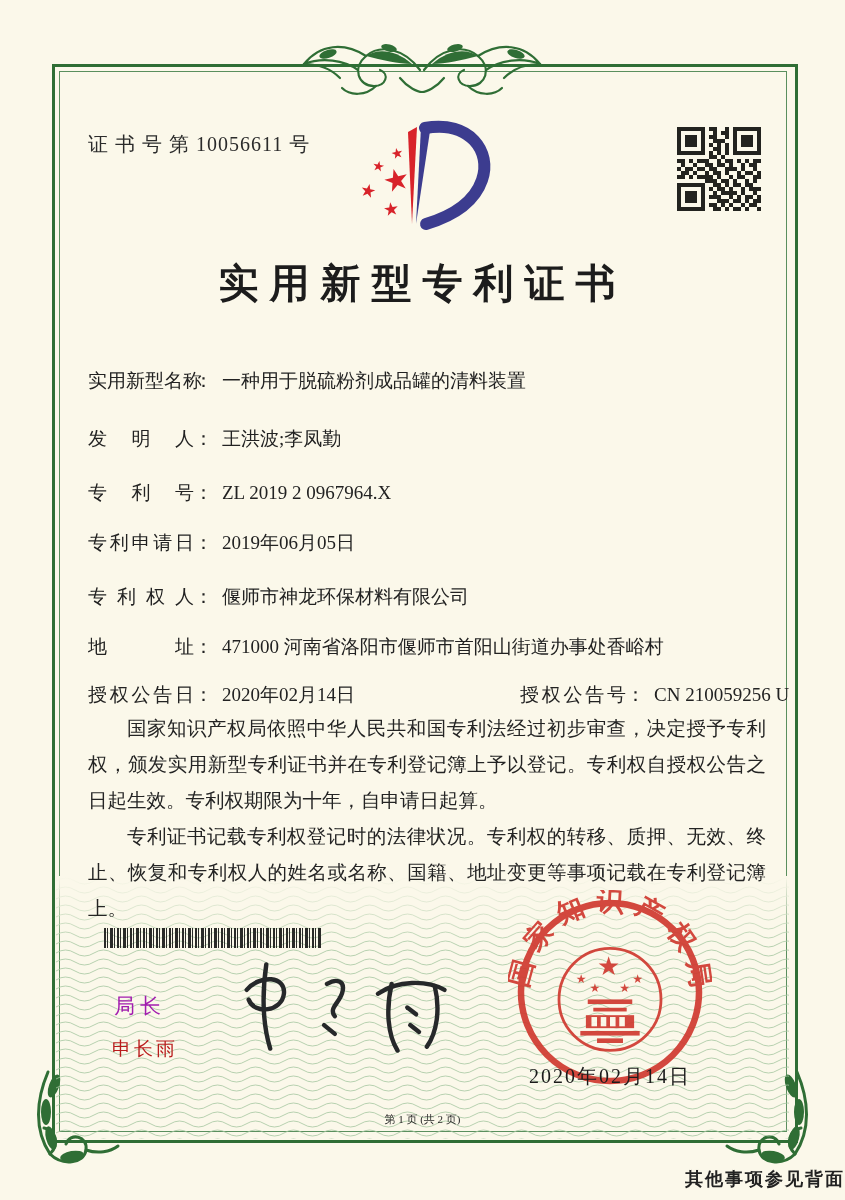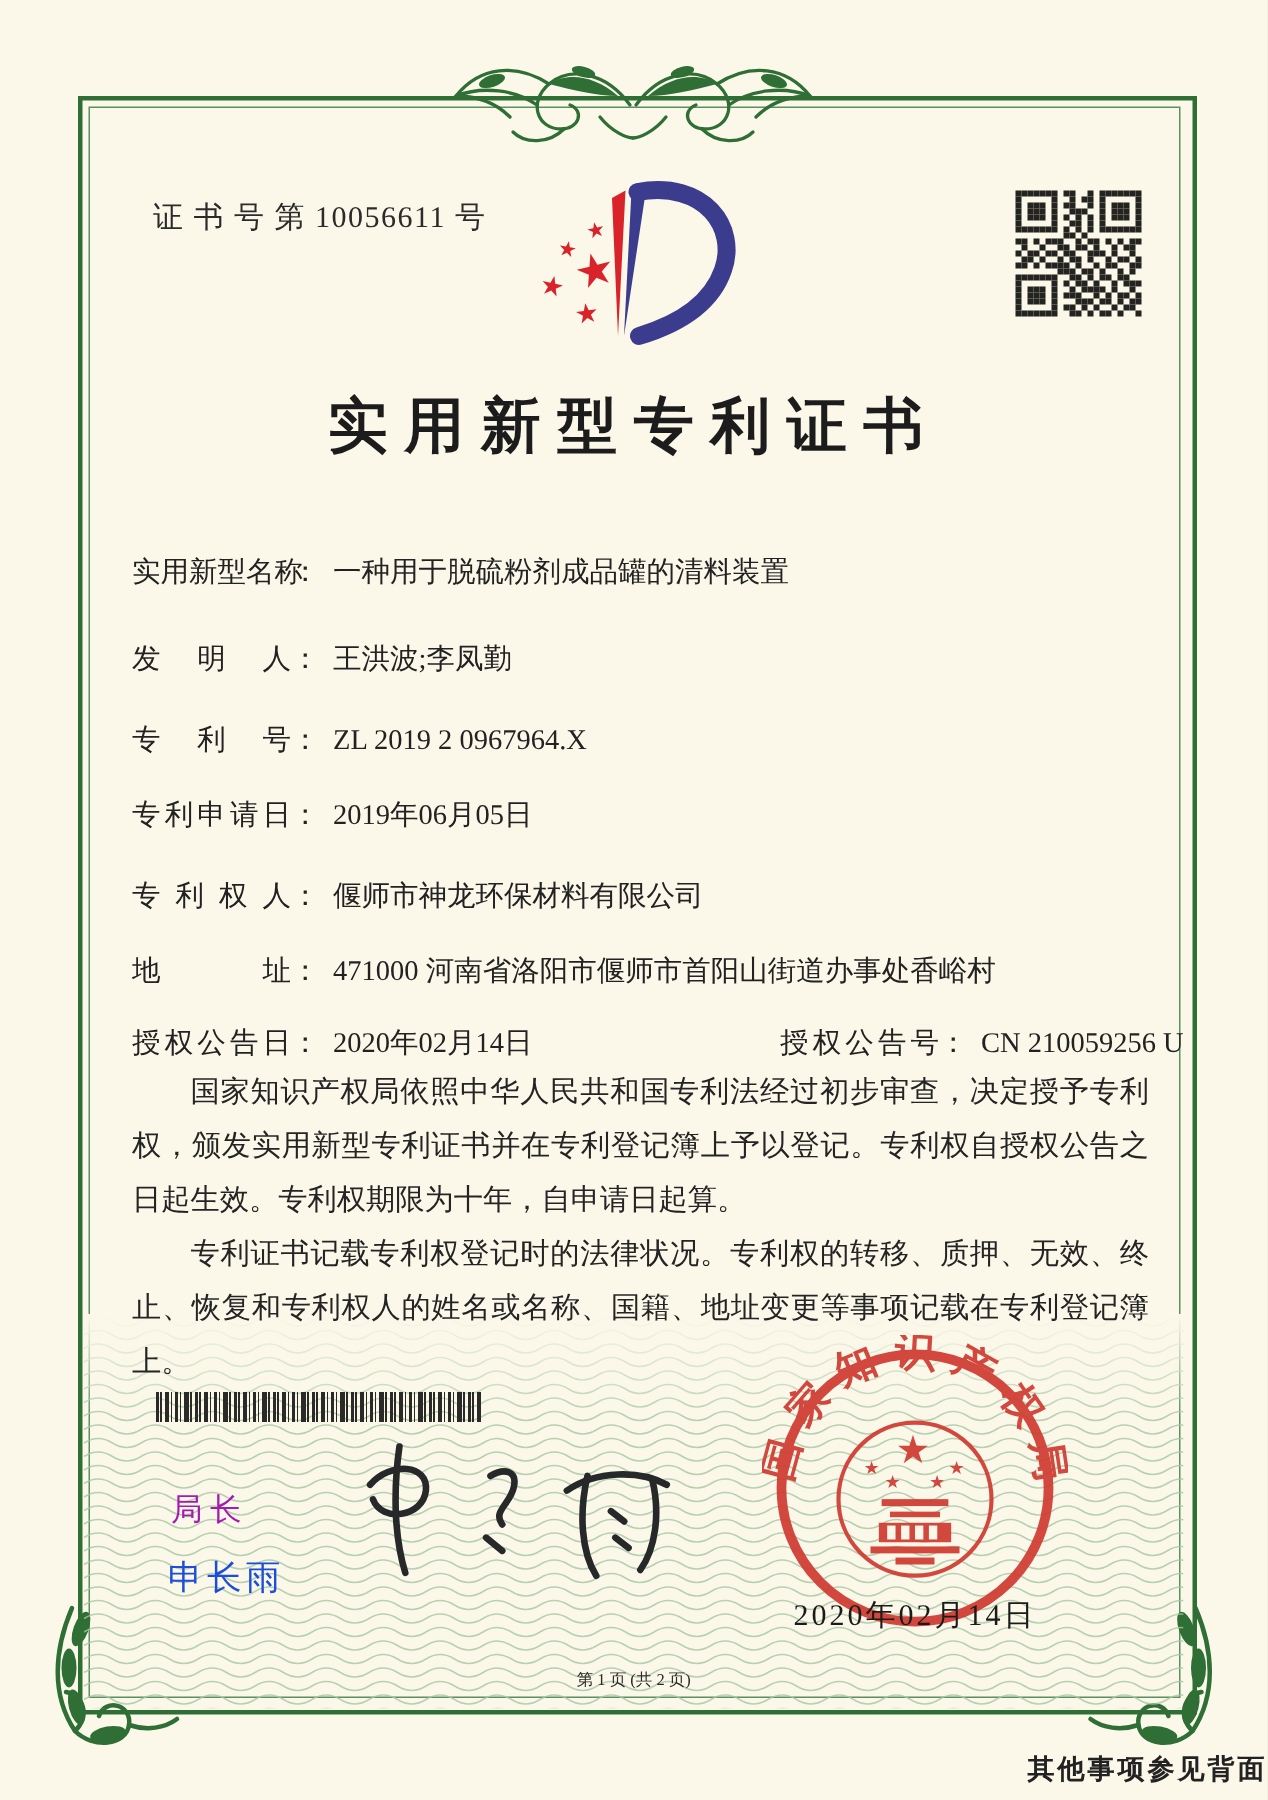--- a/index.html
+++ b/index.html
@@ -9,21 +9,21 @@
   }
   html,body{margin:0;padding:0;}
   body{background:#e8e4d4;font-family:"Liberation Serif","DejaVu Serif",serif;}
   .page{position:relative;width:845px;height:1200px;background:var(--paper);margin:0 auto;overflow:hidden;}
 
   
   .frame-outer{position:absolute;left:52px;top:64px;width:740px;height:1073px;border:3px solid var(--frame-green);}
   .frame-inner{position:absolute;left:59px;top:71px;width:726px;height:1059px;border:1px solid var(--frame-green-light);}
 
   
-  .cert-no{position:absolute;left:88px;top:131px;font-size:20px;color:#2b2b2b;letter-spacing:1px;white-space:nowrap;margin-left:14px;}
+  .cert-no{position:absolute;left:88px;top:131px;font-size:20px;color:#2b2b2b;letter-spacing:1px;white-space:nowrap;}
   .title{position:absolute;left:0;right:0;top:256px;text-align:center;font-size:40px;font-weight:700;color:#1c1c1c;letter-spacing:11px;white-space:nowrap;}
 
   
   .qr{position:absolute;left:677px;top:127px;display:grid;grid-template-columns:repeat(21,4px);grid-auto-rows:4px;background:var(--paper);}
   .qm{width:4px;height:4px;}
   .qm.d{background:#23231f;}
 
   
   .frow{position:absolute;left:88px;font-size:19px;color:var(--ink);white-space:nowrap;}
   .flabel{display:inline-block;width:106px;text-align:justify;text-align-last:justify;vertical-align:bottom;}
@@ -40,21 +40,21 @@
   .band svg{display:block;}
   .wv{fill:none;stroke:#a6c7a1;stroke-width:1;opacity:.8;}
   .band-fade{position:absolute;left:56px;top:876px;width:733px;height:70px;background:linear-gradient(var(--paper),rgba(251,248,234,0));}
 
   
   .barcode{position:absolute;left:104px;top:928px;width:218px;height:20px;
     background:repeating-linear-gradient(90deg,#2a2a28 0 2px,rgba(0,0,0,0) 2px 3px,#2a2a28 3px 4px,rgba(0,0,0,0) 4px 6px,#2a2a28 6px 9px,rgba(0,0,0,0) 9px 10px,#2a2a28 10px 11px,rgba(0,0,0,0) 11px 13px);}
 
   
   .officer-title{position:absolute;left:114px;top:992px;font-size:21px;letter-spacing:5px;color:#a21caf;}
-  .officer-name{position:absolute;left:112px;top:1036px;font-size:23px;letter-spacing:3px;color:#1d4ed8;}
+  .officer-name{position:absolute;left:112px;top:1036px;font-size:19px;letter-spacing:3px;color:#b91c1c;}
   .signature{position:absolute;left:233px;top:948px;}
 
   
   .seal{position:absolute;left:508px;top:890px;}
   .seal-date{position:absolute;left:512px;top:1063px;width:196px;text-align:center;font-size:20px;letter-spacing:2px;color:#1b1b1b;white-space:nowrap;}
 
   
   .page-info{position:absolute;left:0;right:0;top:1112px;text-align:center;font-size:11px;color:#2a2a2a;}
   .back-note{position:absolute;left:0;right:0;top:1167px;text-align:right;font-size:18px;font-weight:700;color:#222;letter-spacing:2px;}
 

